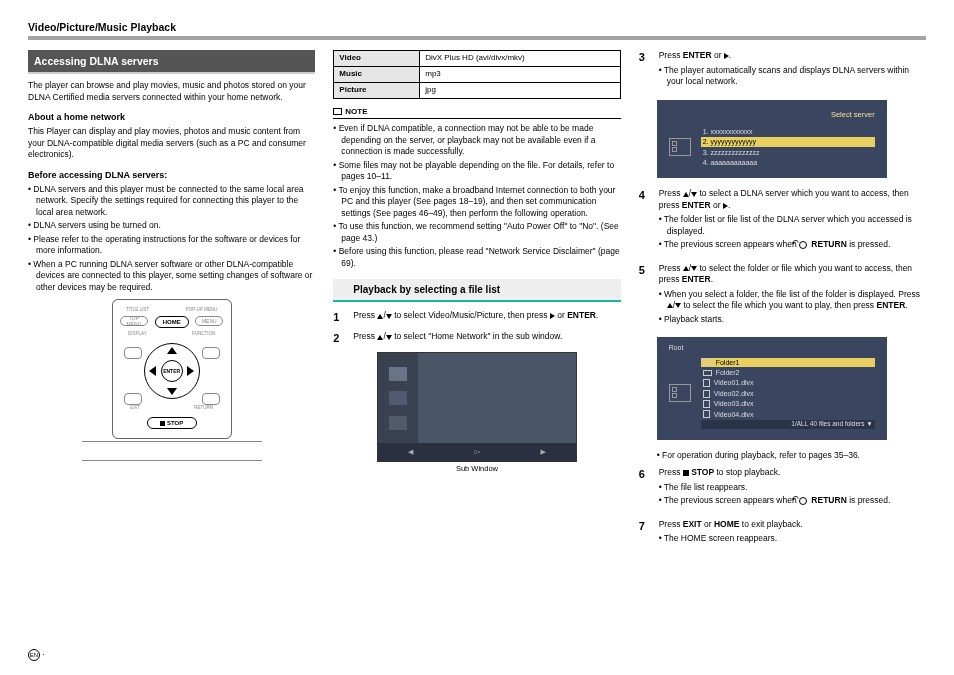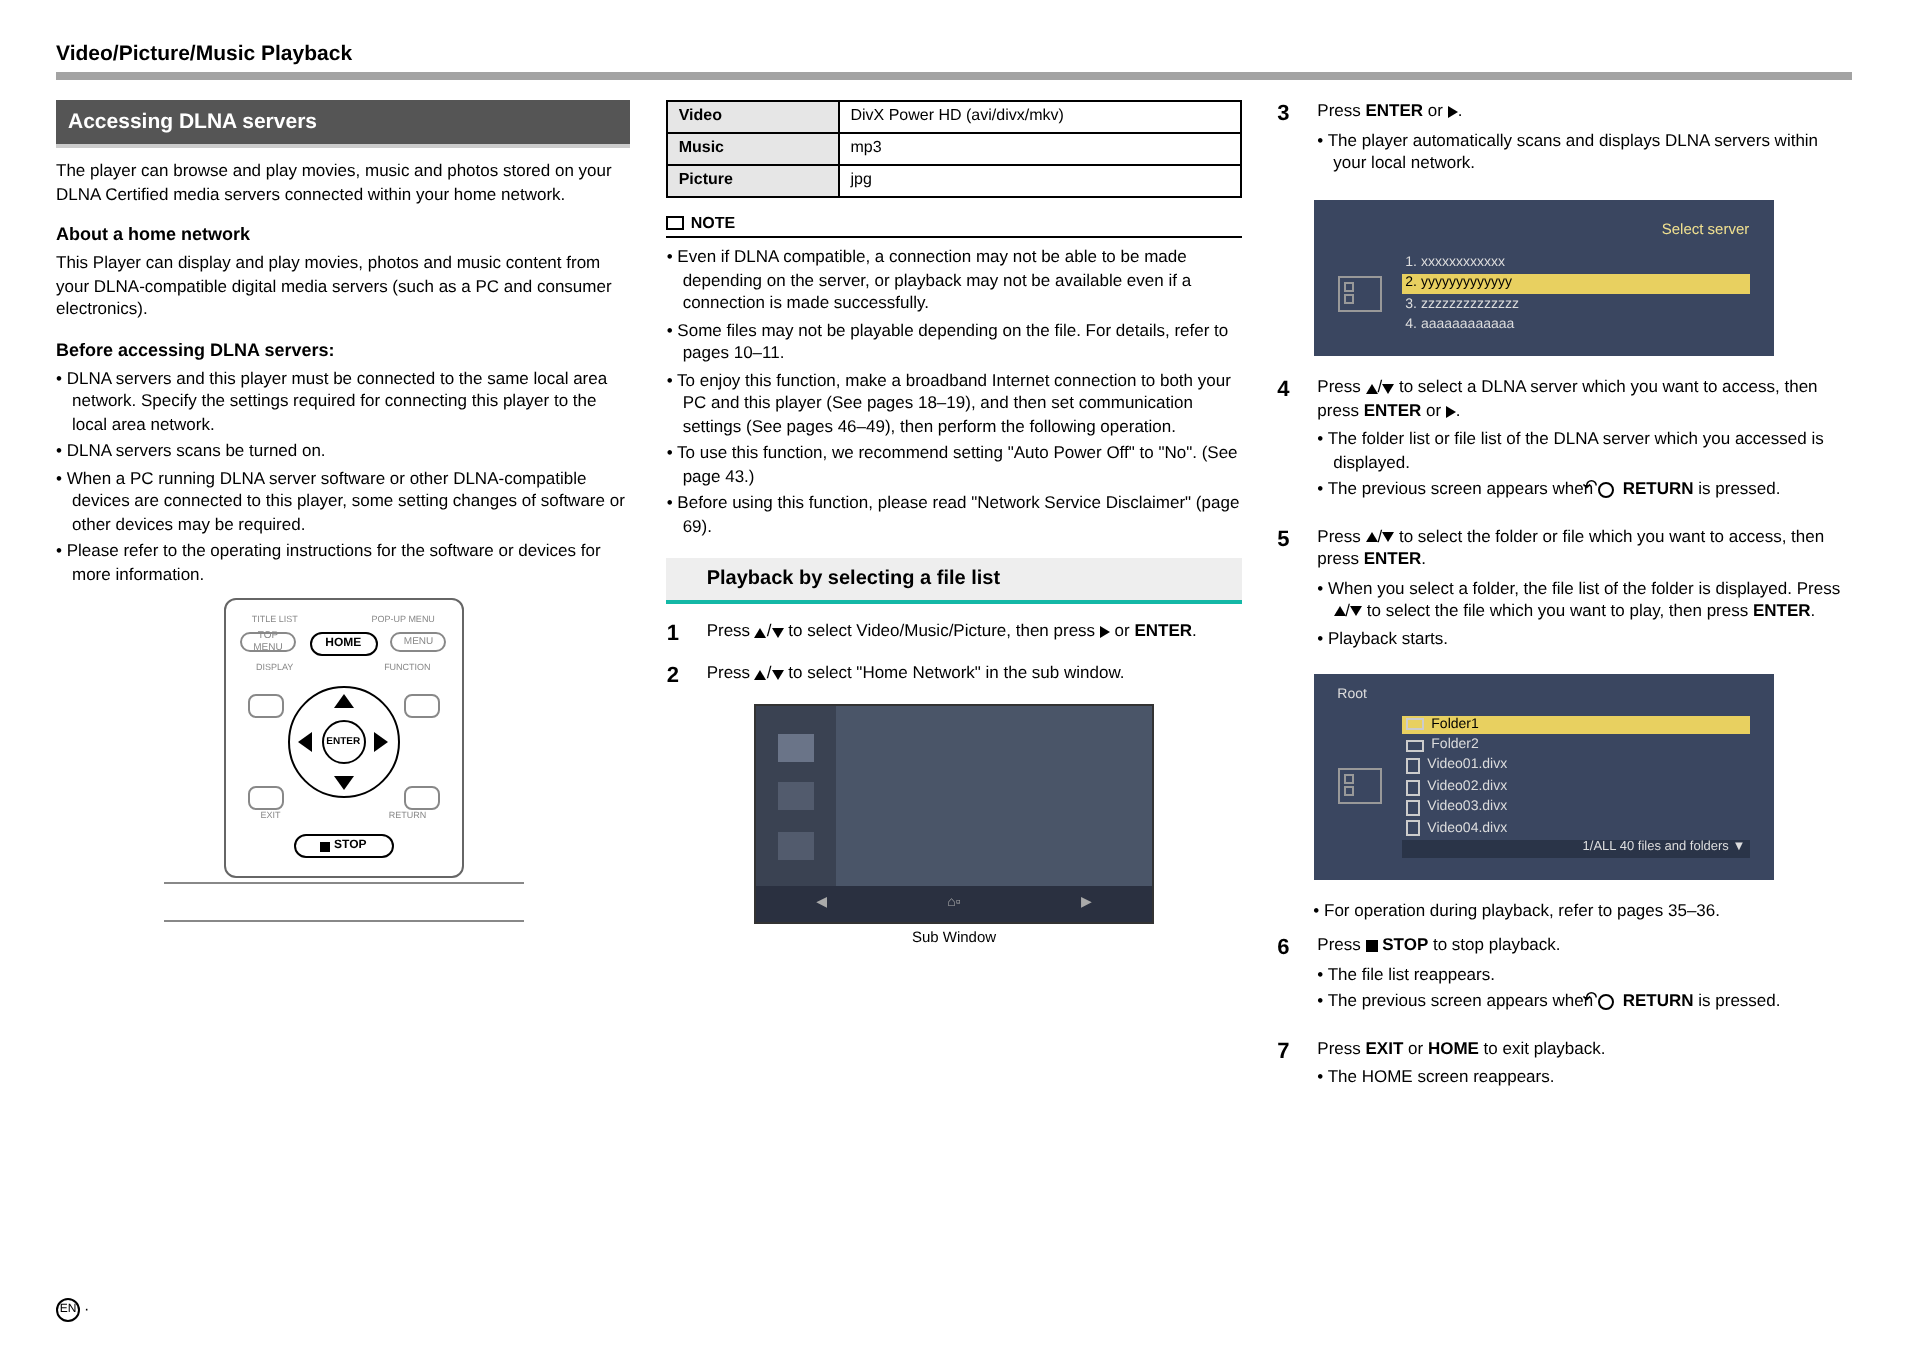--- a/index.html
+++ b/index.html
@@ -83,23 +83,23 @@
 <div class="columns">
 
 <div class="col">
   <div class="section-banner">Accessing DLNA servers</div>
   <p>The player can browse and play movies, music and photos stored on your DLNA Certified media servers connected within your home network.</p>
   <div class="bold-h">About a home network</div>
   <p>This Player can display and play movies, photos and music content from your DLNA-compatible digital media servers (such as a PC and consumer electronics).</p>
   <div class="bold-h">Before accessing DLNA servers:</div>
   <ul class="bullets">
     <li>DLNA servers and this player must be connected to the same local area network. Specify the settings required for connecting this player to the local area network.</li>
-    <li>DLNA servers scans be turned on.</li>
+    <li>DLNA servers using be turned on.</li>
+    <li>Please refer to the operating instructions for the software or devices for more information.</li>
     <li>When a PC running DLNA server software or other DLNA-compatible devices are connected to this player, some setting changes of software or other devices may be required.</li>
-    <li>Please refer to the operating instructions for the software or devices for more information.</li>
   </ul>
 
   <div class="remote-illus">
     <div class="remote-body">
       <div class="remote-row" style="font-size:4.5px;">
             <span>TITLE LIST</span>
             <span></span>
             <span>POP-UP MENU</span>
           </div>
       <div class="remote-row">
@@ -136,21 +136,21 @@
     </div>
     <div class="remote-tear"></div>
   </div>
 </div>
 
 <div class="col">
   <table class="tbl">
     <tbody>
           <tr>
             <th>Video</th>
-            <td>DivX Power HD (avi/divx/mkv)</td>
+            <td>DivX Plus HD (avi/divx/mkv)</td>
           </tr>
     <tr>
             <th>Music</th>
             <td>mp3</td>
           </tr>
     <tr>
             <th>Picture</th>
             <td>jpg</td>
           </tr>
   </tbody>

